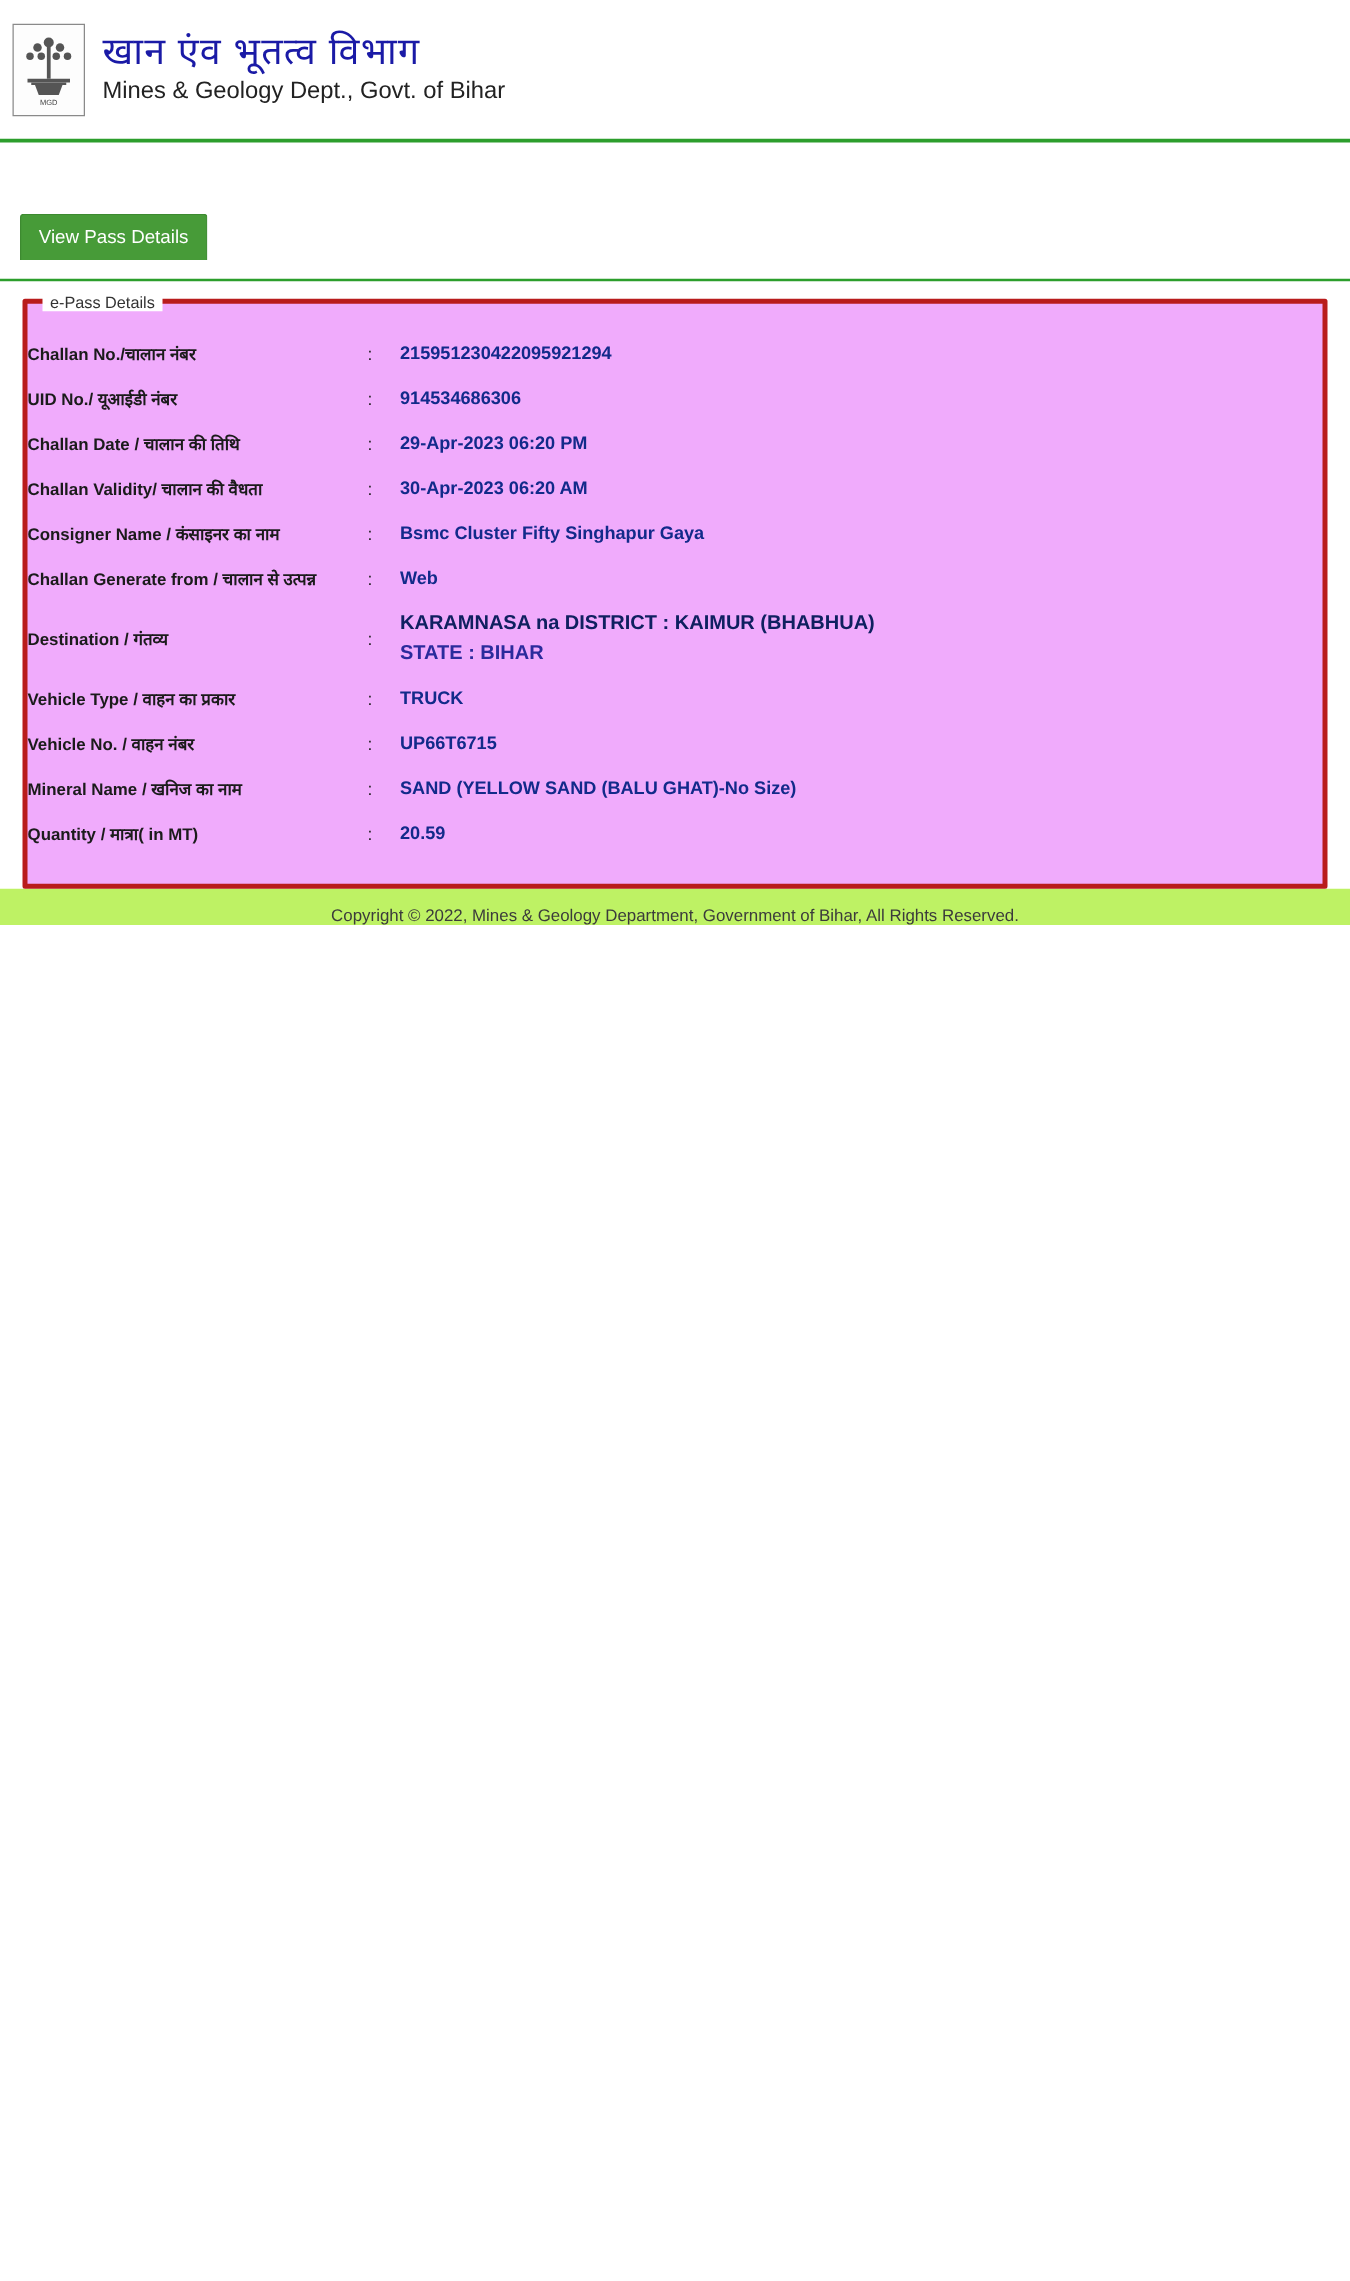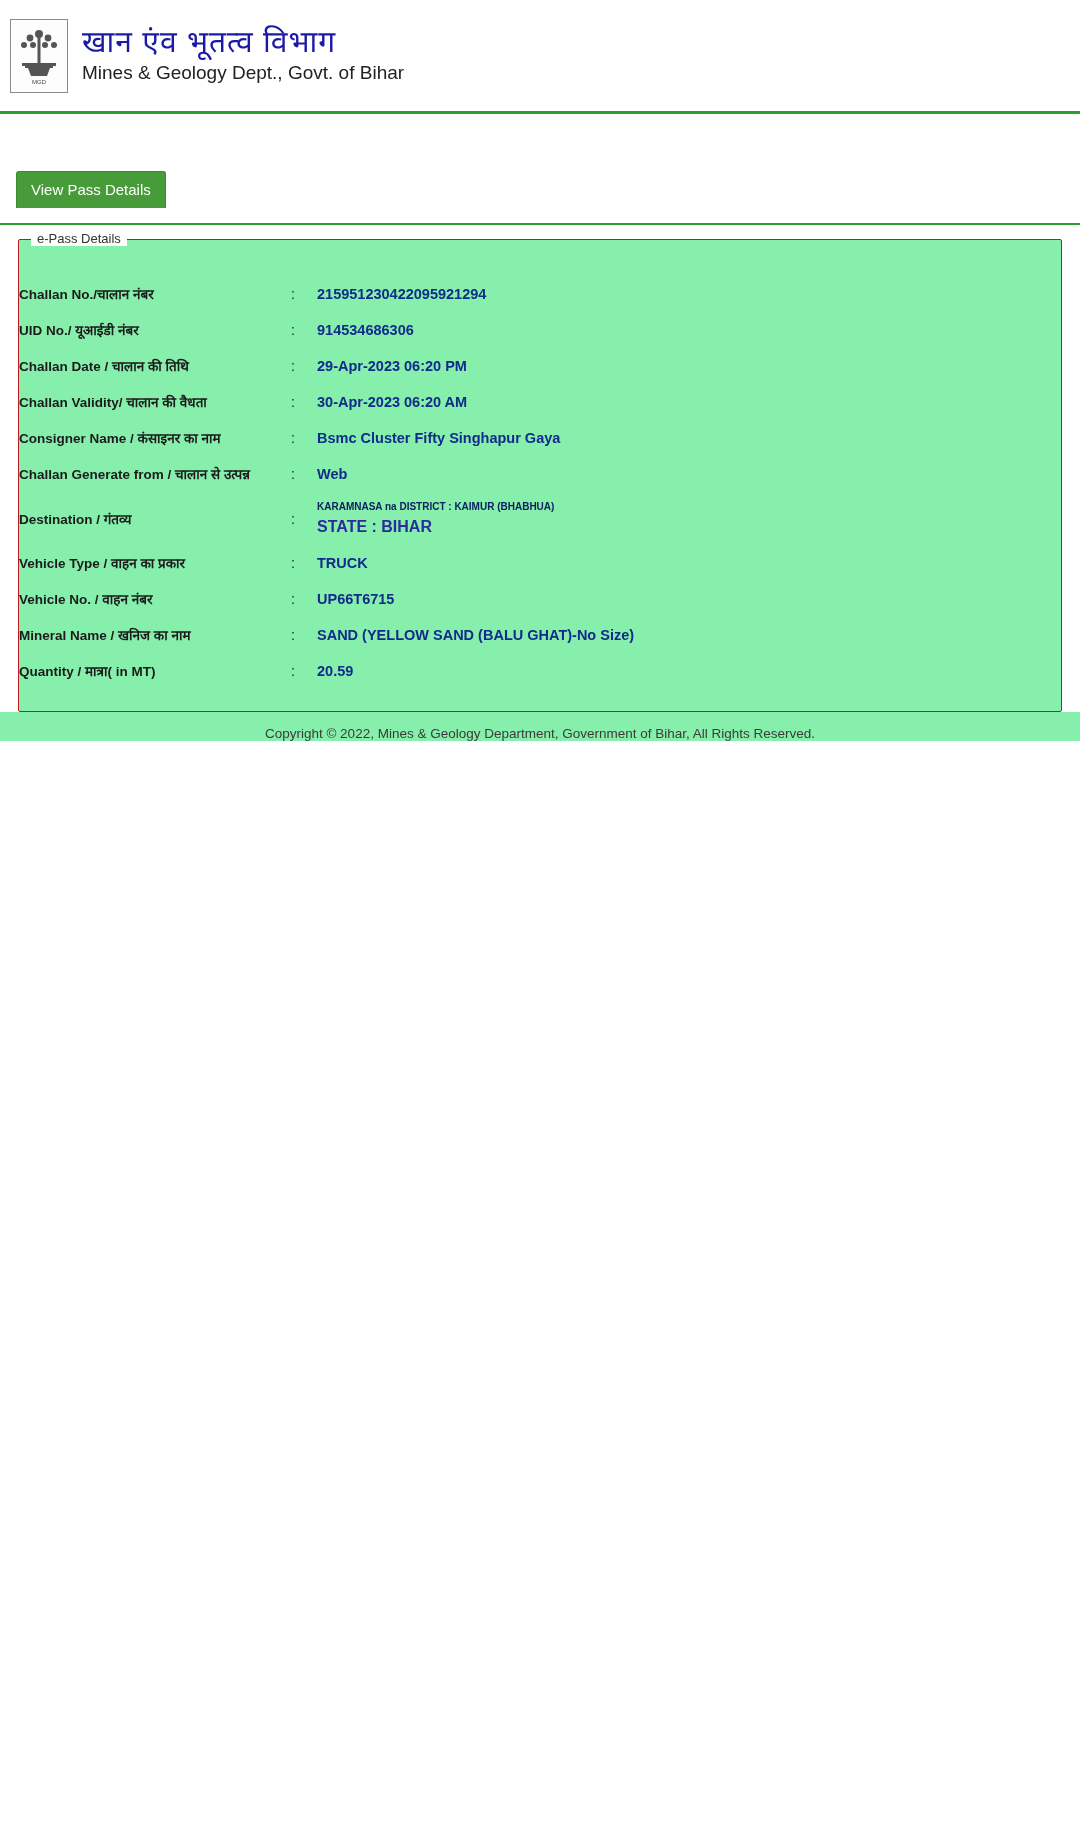--- a/index.html
+++ b/index.html
@@ -77,25 +77,25 @@
   .tab-underline {
     height: 2px;
     background: #2c9e2c;
     margin-top: 0px;
     width: 100%;
   }
 
   
   .panel {
     margin: 14px 18px 0 18px;
-    border: 1px solid #b91c1c;
+    border: 4px solid #b91c1c;
     border-radius: 2px;
-    padding: 18px 0 22px 0;
-    position: relative;
-    background: #86efac;
+    padding: 4px 0 22px 0;
+    position: relative;
+    background: #f0abfc;
   }
   .panel-legend {
     position: absolute;
     top: -9px;
     left: 12px;
     background: #ffffff;
     padding: 0 6px;
     font-size: 13px;
     color: #333333;
   }
@@ -128,30 +128,30 @@
     font-weight: bold;
     color: #122a8a;
   }
   .v-red      { color: #d61c4e; font-size: 13.5px; font-weight: bold; }
   .v-bigred   { color: #d61c4e; font-size: 18px;   font-weight: bold; }
   .v-navy     { color: #122a8a; font-size: 14.5px; font-weight: bold; }
   .v-navy-sm  { color: #2b2b9c; font-size: 12.5px; font-weight: bold; }
   .v-dark     { color: #0f2060; font-size: 14.5px; font-weight: bold; }
   .v-vehicle  { color: #d61c4e; font-size: 17px;   font-weight: bold; }
   .v-mineral  { color: #2b2b9c; font-size: 12.5px; font-weight: bold; margin-left: 48px; }
-  .dest-line1 { color: #0f2060; font-size: 10px; font-weight: bold; display:block; }
+  .dest-line1 { color: #0f2060; font-size: 16px; font-weight: bold; display:block; }
   .dest-line2 { color: #2b2b9c; font-size: 16px; font-weight: bold; display:block; margin-top: 6px; }
 
   
   .footer {
     text-align: center;
     font-size: 13.5px;
     color: #3b3b3b;
     padding: 14px 0 0 0;
-    background: #86efac;
+    background: #bef264;
   }
   .page-rest {
     background: #f0f0f0;
     position: absolute;
     left: 0; right: 0;
     top: 680px;
     bottom: 0;
     z-index: -1;
   }
 </style>

